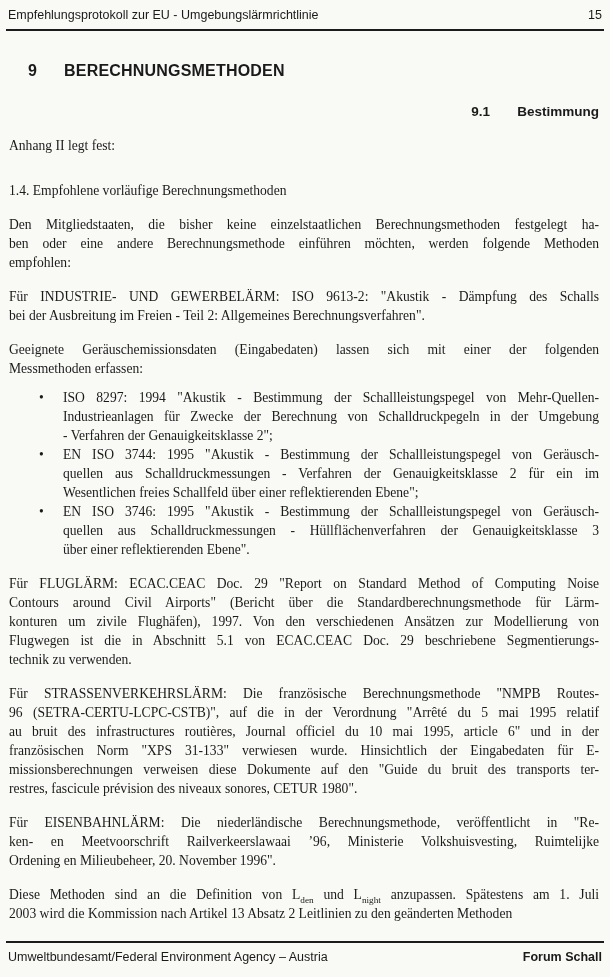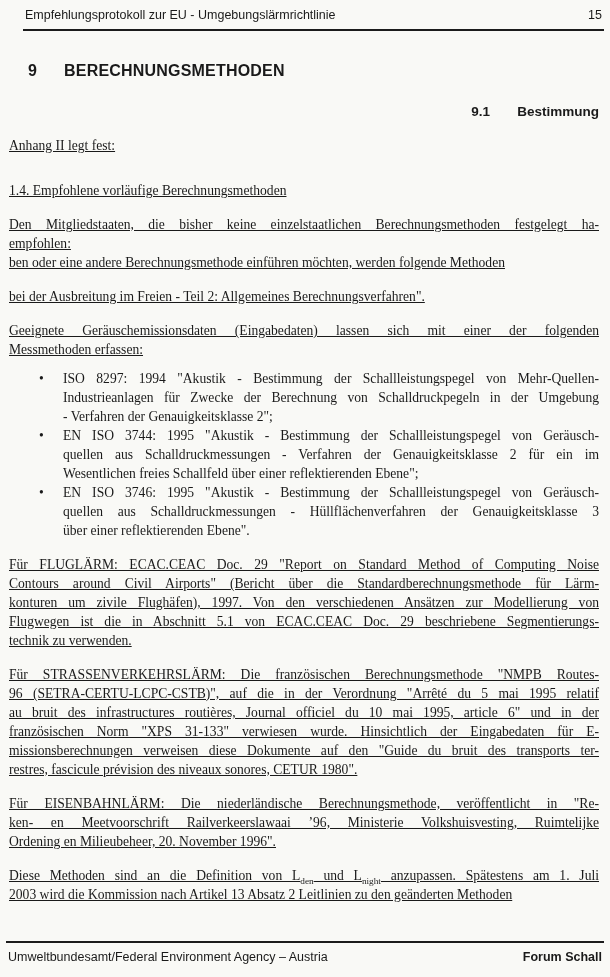--- a/index.html
+++ b/index.html
@@ -13,21 +13,21 @@
     margin: 0 auto;
     background: #f9f9f6;
     color: #1a1a1a;
     overflow: hidden;
   }
 
   
   .running-header {
     position: absolute;
     top: 8px;
-    left: 23px;
+    left: 6px;
     right: 6px;
     display: flex;
     justify-content: space-between;
     align-items: baseline;
     font-family: "Liberation Sans", sans-serif;
     font-size: 12.5px;
     padding: 0 2px 7px 2px;
     border-bottom: 2px solid #1c1c1c;
   }
   .running-header .pagenum { font-weight: normal; }
@@ -57,21 +57,20 @@
     font-size: 13.5px;
     font-weight: bold;
     justify-content: flex-end;
   }
   h2.subsection-heading .sec-num { width: 46px; flex: none; }
 
   .para {
     margin-top: 15px;
     font-size: 13.6px;
     line-height: 19px;
-    text-decoration: underline;
   }
   .para.intro    { margin-top: 17px; }
   .para.subtitle { margin-top: 26px; }
 
   .para .line { text-align: justify; text-align-last: justify; white-space: normal; }
   .para .line:last-child { text-align-last: left; }
   .para.single .line { text-align-last: left; }
 
   sub { font-size: 68%; line-height: 0; }
 
@@ -135,25 +134,26 @@
     <div class="para intro single">
         <div class="line">Anhang II legt fest:</div>
       </div>
 
     <div class="para subtitle single">
         <div class="line">1.4. Empfohlene vorläufige Berechnungsmethoden</div>
       </div>
 
     <div class="para">
         <div class="line">Den Mitgliedstaaten, die bisher keine einzelstaatlichen Berechnungsmethoden festgelegt ha-</div>
+        <div class="line">ben oder eine andere Berechnungsmethode einführen möchten, werden folgende Methoden</div>
         <div class="line">empfohlen:</div>
-        <div class="line">ben oder eine andere Berechnungsmethode einführen möchten, werden folgende Methoden</div>
-      </div>
-
-    <div class="para">
+      </div>
+
+    <div class="para">
+        <div class="line">Für INDUSTRIE- UND GEWERBELÄRM: ISO 9613-2: "Akustik - Dämpfung des Schalls</div>
         <div class="line">bei der Ausbreitung im Freien - Teil 2: Allgemeines Berechnungsverfahren".</div>
       </div>
 
     <div class="para">
         <div class="line">Geeignete Geräuschemissionsdaten (Eingabedaten) lassen sich mit einer der folgenden</div>
         <div class="line">Messmethoden erfassen:</div>
       </div>
 
     <ul class="bullet-list">
       <li>
@@ -184,21 +184,21 @@
 
     <div class="para">
         <div class="line">Für FLUGLÄRM: ECAC.CEAC Doc. 29 "Report on Standard Method of Computing Noise</div>
         <div class="line">Contours around Civil Airports" (Bericht über die Standardberechnungsmethode für Lärm-</div>
         <div class="line">konturen um zivile Flughäfen), 1997. Von den verschiedenen Ansätzen zur Modellierung von</div>
         <div class="line">Flugwegen ist die in Abschnitt 5.1 von ECAC.CEAC Doc. 29 beschriebene Segmentierungs-</div>
         <div class="line">technik zu verwenden.</div>
       </div>
 
     <div class="para">
-        <div class="line">Für STRASSENVERKEHRSLÄRM: Die französischen Berechnungsmethode "NMPB Routes-</div>
+        <div class="line">Für STRASSENVERKEHRSLÄRM: Die französische Berechnungsmethode "NMPB Routes-</div>
         <div class="line">96 (SETRA-CERTU-LCPC-CSTB)", auf die in der Verordnung "Arrêté du 5 mai 1995 relatif</div>
         <div class="line">au bruit des infrastructures routières, Journal officiel du 10 mai 1995, article 6" und in der</div>
         <div class="line">französischen Norm "XPS 31-133" verwiesen wurde. Hinsichtlich der Eingabedaten für E-</div>
         <div class="line">missionsberechnungen verweisen diese Dokumente auf den "Guide du bruit des transports ter-</div>
         <div class="line">restres, fascicule prévision des niveaux sonores, CETUR 1980".</div>
       </div>
 
     <div class="para">
         <div class="line">Für EISENBAHNLÄRM: Die niederländische Berechnungsmethode, veröffentlicht in "Re-</div>
         <div class="line">ken- en Meetvoorschrift Railverkeerslawaai ’96, Ministerie Volkshuisvesting, Ruimtelijke</div>

